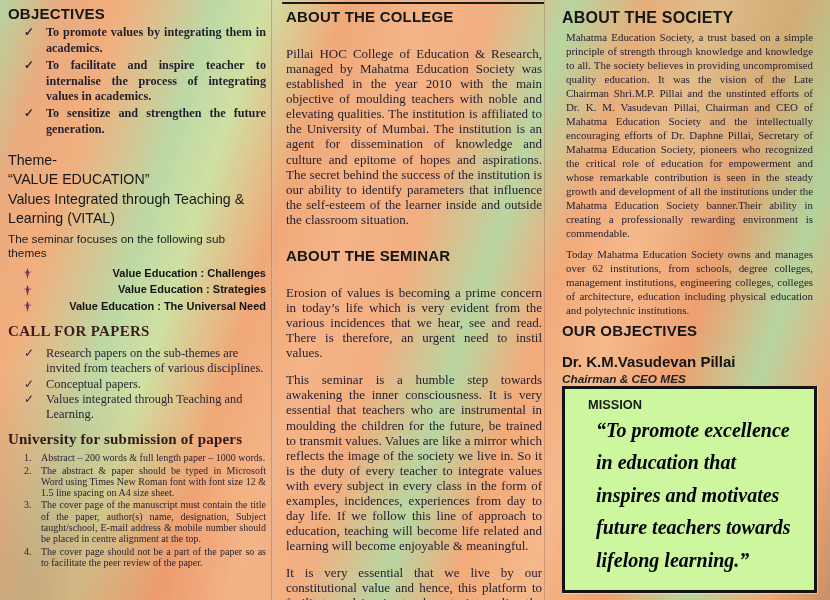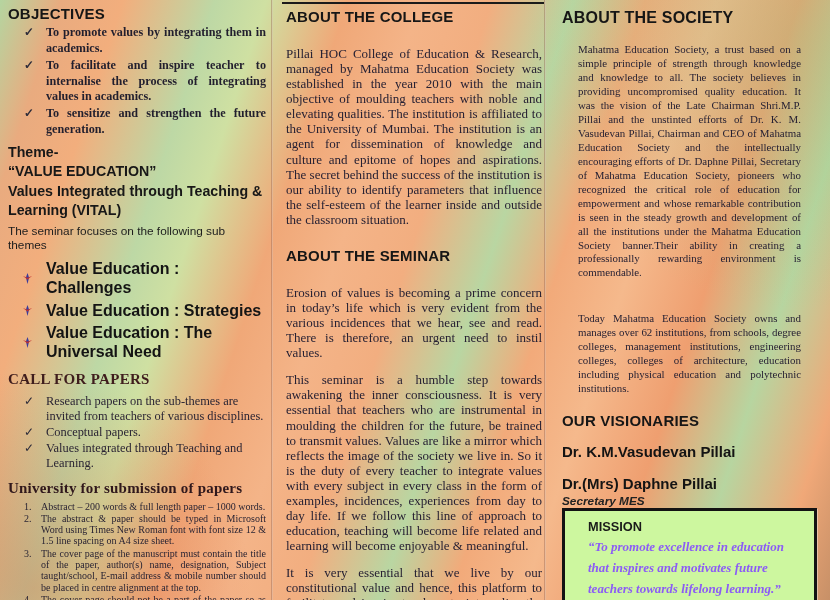--- a/index.html
+++ b/index.html
@@ -28,25 +28,25 @@
 
   .sans-h{font-weight:bold;color:#161616;margin:0;letter-spacing:.2px;}
 
   
   .panel-left .sans-h{font-size:15px;line-height:1.2;margin-bottom:2px;}
   .chk-list{margin:0;}
   .chk-item{display:flex;margin:0 0 1px 0;}
   .chk-item .chk{flex:none;width:22px;margin-left:16px;color:#2e2c3a;font-size:12px;}
   .obj .chk-item{font-family:"Liberation Serif", serif;font-weight:bold;
                  font-size:12.2px;line-height:1.3;text-align:justify;}
-  .theme{margin-top:5px;font-weight:bold;font-size:14.2px;line-height:1.36;color:#181818;}
+  .theme{margin-top:13px;font-weight:normal;font-size:14.2px;line-height:1.36;color:#181818;}
   .intro{margin-top:4px;font-size:11.8px;color:#1d1d1d;}
   .subthemes{margin-top:7px;}
   .subtheme{display:flex;align-items:center;margin:0 0 3px 14px;
-            font-weight:bold;font-size:16px;line-height:1.2;color:#141414;}
+            font-weight:bold;font-size:11px;line-height:1.2;color:#141414;justify-content:space-between;}
   .subtheme .bullet{flex:none;width:24px;display:inline-flex;}
   .cfp-h{margin-top:9px;font-family:"Liberation Serif", serif;font-weight:bold;
          font-size:13.8px;color:#3f1d1d;letter-spacing:.3px;}
   .cfp .chk-item{font-family:"Liberation Serif", serif;font-size:12.4px;
                  line-height:1.2;color:#2a2433;}
   .cfp{margin-top:6px;}
   .guide-h{margin-top:8px;font-family:"Liberation Serif", serif;font-weight:bold;
            font-size:13.2px;color:#30181c;}
   .guide{margin-top:4px;counter-reset:g;}
   .g-item{display:flex;margin:0 0 1px 0;font-family:"Liberation Serif", serif;
@@ -57,32 +57,32 @@
 
   
   .topline{position:absolute;top:2px;left:8px;right:2px;height:2px;background:#1b1b1b;}
   .panel-middle .sans-h{font-size:15px;line-height:1.2;}
   .panel-middle p{margin:0;font-family:"Liberation Serif", serif;
                   font-size:13px;line-height:1.16;text-align:justify;color:#272133;}
   .mid-gap-lg{height:20px;} .mid-gap-md{height:12px;}
 
   
   .panel-right .sans-h{font-size:16px;line-height:1.2;}
-  .panel-right p{margin:16px;font-family:"Liberation Serif", serif;
+  .panel-right p{margin:4px;font-family:"Liberation Serif", serif;
                  font-size:10.9px;line-height:1.28;text-align:justify;color:#272133;}
   .r-gap-lg{height:17px;} .r-gap-md{height:12px;}
   .vis-h{font-size:15px !important;}
   .person{margin-top:13px;}
   .person .name{font-weight:bold;font-size:15px;color:#141414;line-height:1.25;}
   .person .title{font-style:italic;font-weight:600;font-size:11.8px;color:#222;}
   .mission{margin-top:auto;margin-bottom:33px;background:#cdf79f;
            border:3px solid #131313;padding:8px 13px 14px 23px;box-shadow:1px 1px 0 rgba(255,255,255,.4);}
   .mission .m-h{font-weight:bold;font-size:12.8px;color:#1a1a1a;}
   .mission .m-q{margin-top:2px;font-family:"Liberation Serif", serif;font-weight:bold;
-                font-style:italic;font-size:13px;line-height:1.62;color:#8b5cf6;}
+                font-style:italic;font-size:20px;line-height:1.62;color:#000000;margin-left:8px;}
 </style>
 </head>
 <body>
 
 <div class="page">
 
   <div class="panel panel-left">
     <h2 class="sans-h">OBJECTIVES</h2>
 
     <div class="chk-list obj">
@@ -189,28 +189,25 @@
     <p>It is very essential that we live by our constitutional value and hence, this platform to facilitate and inspire teachers to internalize the process of integrating values into the teaching learning process.</p>
   </div>
 
   <div class="panel panel-right">
     <h2 class="sans-h">ABOUT THE SOCIETY</h2>
     <div class="r-gap-lg"></div>
     <p>Mahatma Education Society, a trust based on a simple principle of strength through knowledge and knowledge to all. The society believes in providing uncompromised quality education. It was the vision of the Late Chairman Shri.M.P. Pillai and the unstinted efforts of Dr. K. M. Vasudevan Pillai, Chairman and CEO of Mahatma Education Society and the intellectually encouraging efforts of Dr. Daphne Pillai, Secretary of Mahatma Education Society, pioneers who recognized the critical role of education for empowerment and whose remarkable contribution is seen in the  steady growth and development of all the institutions under the Mahatma Education Society banner.Their ability in creating a professionally rewarding environment is commendable.</p>
     <div class="r-gap-md"></div>
     <p>Today Mahatma Education Society owns and manages over 62 institutions, from schools, degree colleges, management institutions, engineering colleges, colleges of architecture, education including physical education and polytechnic institutions.</p>
     <div class="r-gap-lg"></div>
-    <h2 class="sans-h vis-h">OUR VISIONARIES</h2>
+    <h2 class="sans-h vis-h">OUR OBJECTIVES</h2>
 
     <div class="person">
       <div class="name">Dr. K.M.Vasudevan Pillai</div>
-    </div>
-    <div class="person">
-      <div class="name">Dr.(Mrs) Daphne Pillai</div>
-      <div class="title">Secretary MES</div>
+      <div class="title">Chairman &amp; CEO MES</div>
     </div>
 
     <div class="mission">
       <div class="m-h">MISSION</div>
       <div class="m-q">“To promote excellence in education that inspires and motivates future teachers towards lifelong learning.”</div>
     </div>
   </div>
 
   <div class="fold fold-1"></div>
   <div class="fold fold-2"></div>

